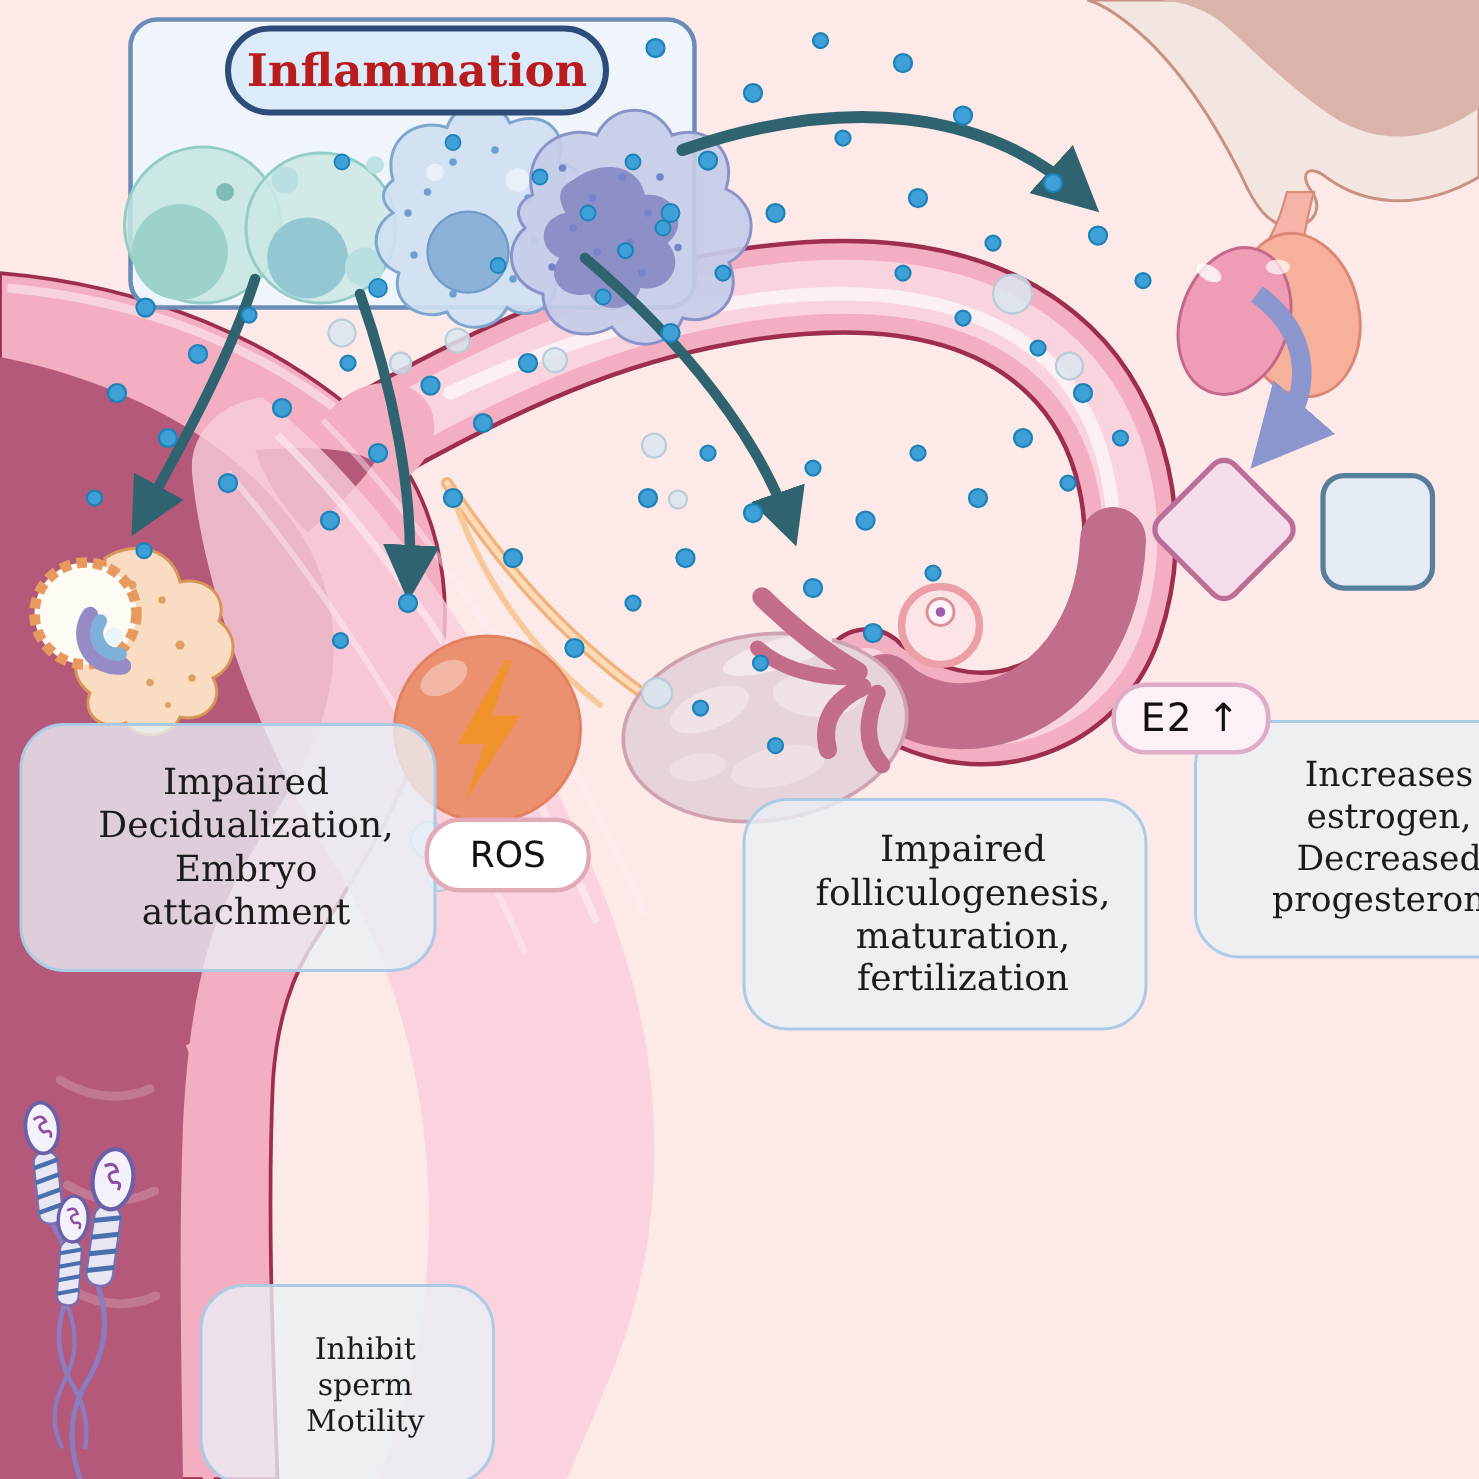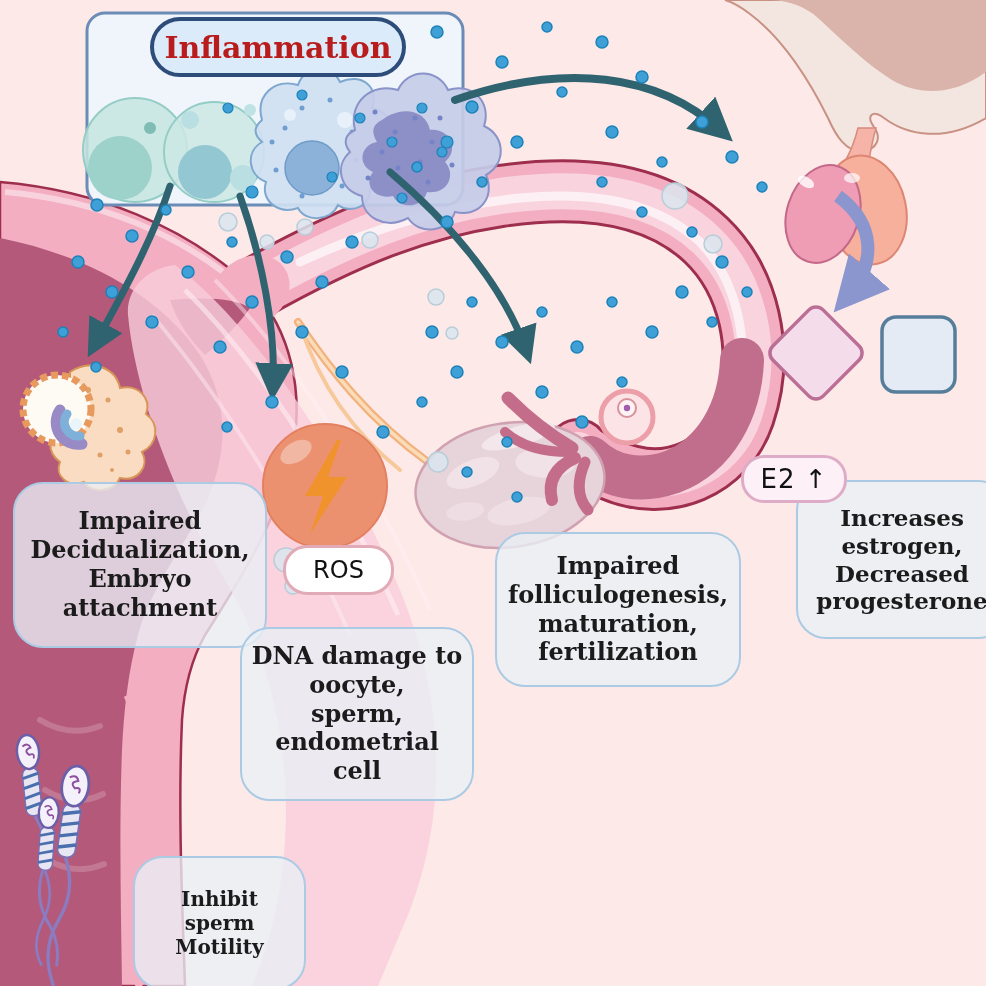--- a/index.html
+++ b/index.html
@@ -5,23 +5,24 @@
   html,body{margin:0;padding:0;}
   body{font-family:"DejaVu Serif",serif;}
   #canvas{position:relative;width:986px;height:986px;background:#fdeae8;overflow:hidden;}
   #art{position:absolute;left:0;top:0;}
   .info-box{
     position:absolute;
     background:rgba(233,240,246,0.78);
     border:2.5px solid #abcbe5;
     border-radius:30px;
     display:flex;align-items:center;justify-content:center;
-    text-align:center;font-weight:bold;color:#1b1b1b;
+    text-align:center;font-weight:normal;color:#1b1b1b;
     white-space:pre-line;line-height:1.2;
     font-family:"DejaVu Serif",serif;
+    padding-left:24px;
   }
   .pill{
     position:absolute;display:flex;align-items:center;justify-content:center;
     font-family:"DejaVu Sans",sans-serif;color:#111;
   }
   #inflammation-label{
     left:150px;top:17px;width:248px;height:52px;
     background:#dcebf9;border:4px solid #2d4c7a;border-radius:30px;
     font-family:"DejaVu Serif",serif;font-weight:bold;font-size:30px;color:#b91c1c;
   }
@@ -333,25 +334,20 @@
 
   <div id="inflammation-label" class="pill">Inflammation</div>
 
   <div id="box-decidualization" class="info-box">Impaired
 Decidualization,
 Embryo
 attachment</div>
 
   <div id="ros-label" class="pill">ROS</div>
 
-  <div id="box-dna" class="info-box">DNA damage to
-oocyte,
-sperm,
-endometrial
-cell</div>
 
   <div id="box-folliculogenesis" class="info-box">Impaired
 folliculogenesis,
 maturation,
 fertilization</div>
 
   <div id="box-hormones" class="info-box">Increases
 estrogen,
 Decreased
 progesterone</div>

